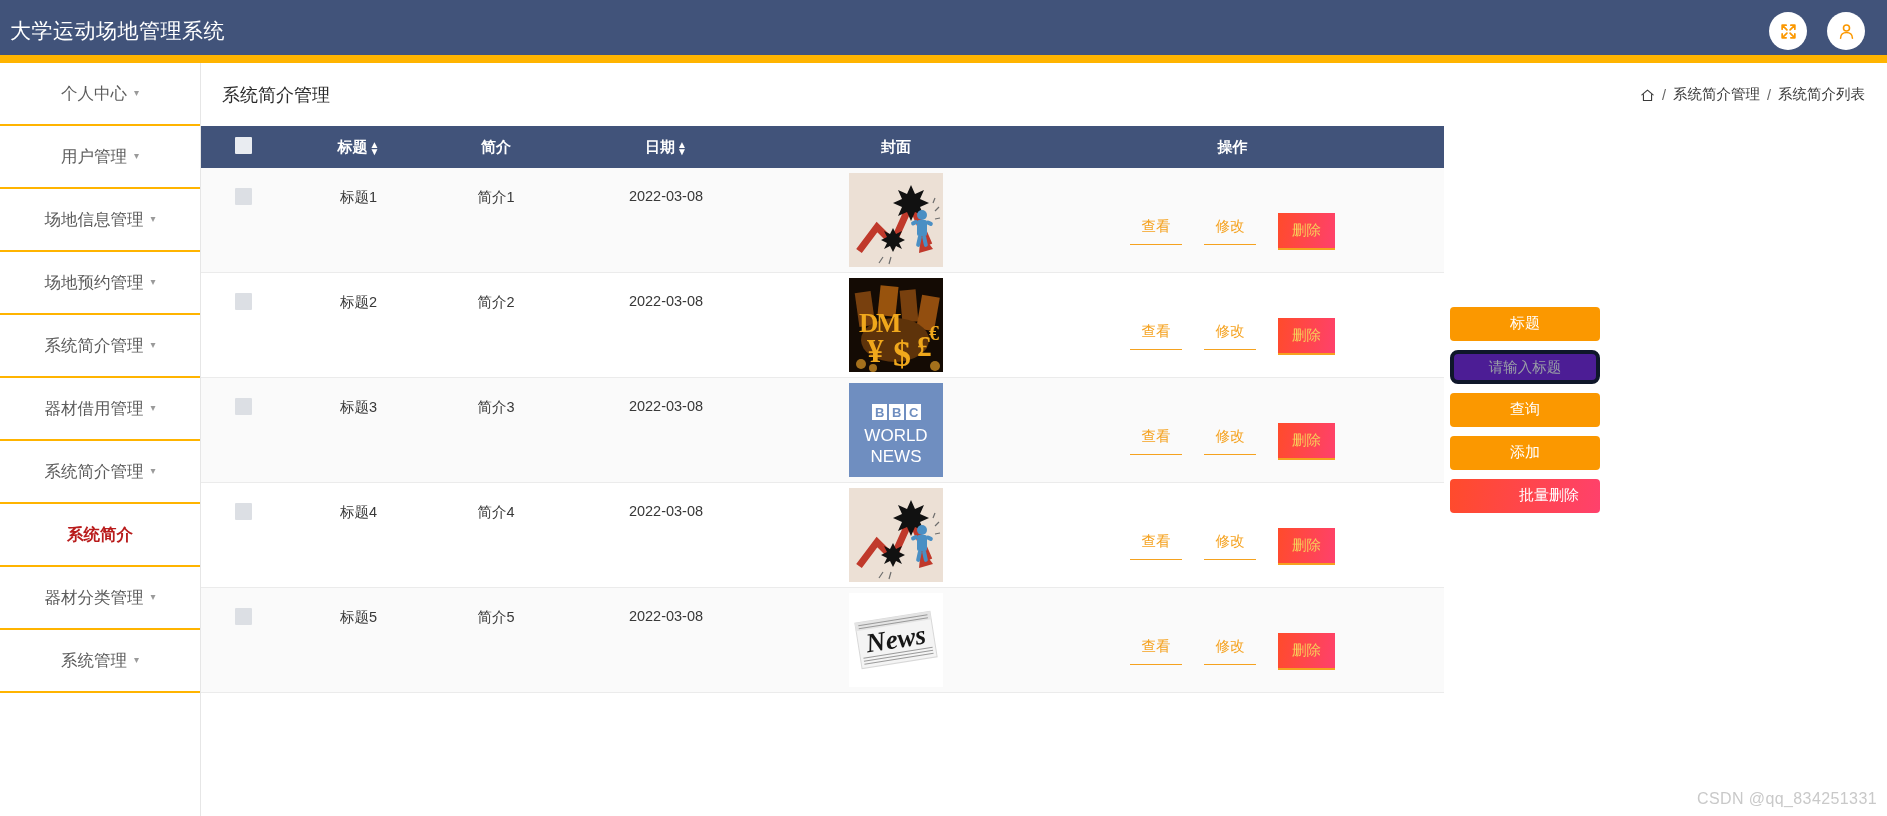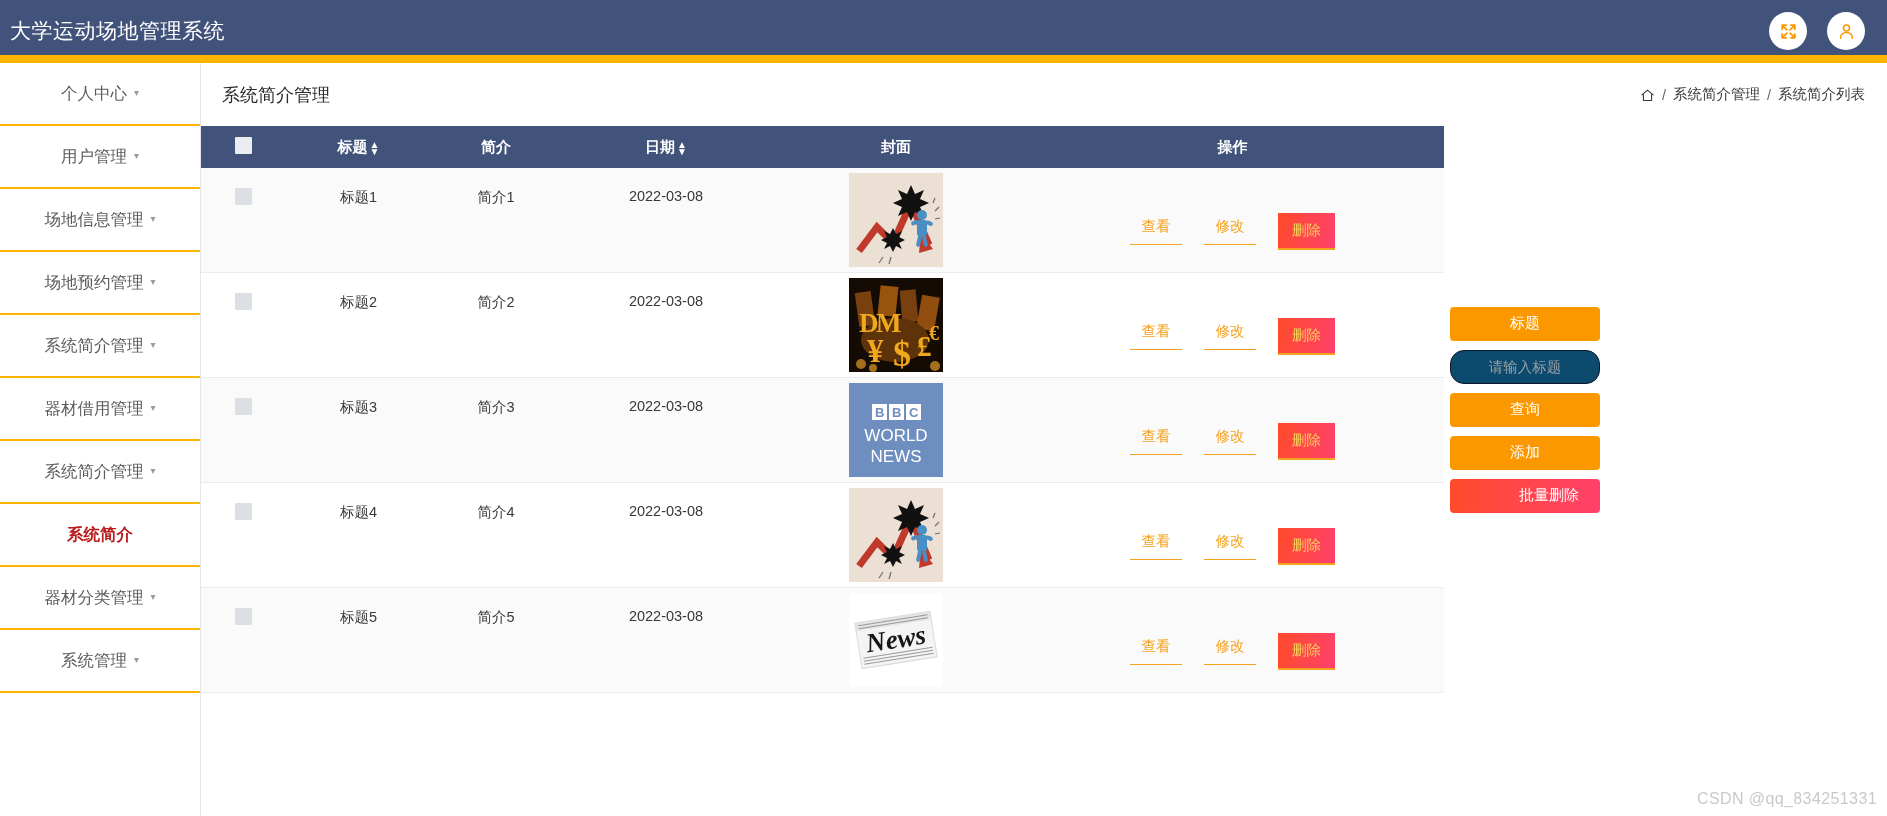--- a/index.html
+++ b/index.html
@@ -241,23 +241,23 @@
     align-items: center;
     justify-content: center;
   }
   .rp-btn.danger {
     background: linear-gradient(100deg, #ff4b2b 0%, #ff416c 100%);
     color: #ffffff;
     padding-left: 48px;
   }
   .rp-input {
     height: 34px;
-    border: 1px solid #0f172a;
-    border-radius: 14px;
-    background: #0c4a6e;
+    border: 4px solid #0f172a;
+    border-radius: 8px;
+    background: #4c1d95;
     color: #9aa0a6;
     font-size: 14.5px;
     text-align: center;
     font-family: inherit;
     outline: none;
   }
   .rp-input::placeholder { color: #9aa0a6; }
 
   
   .watermark {

